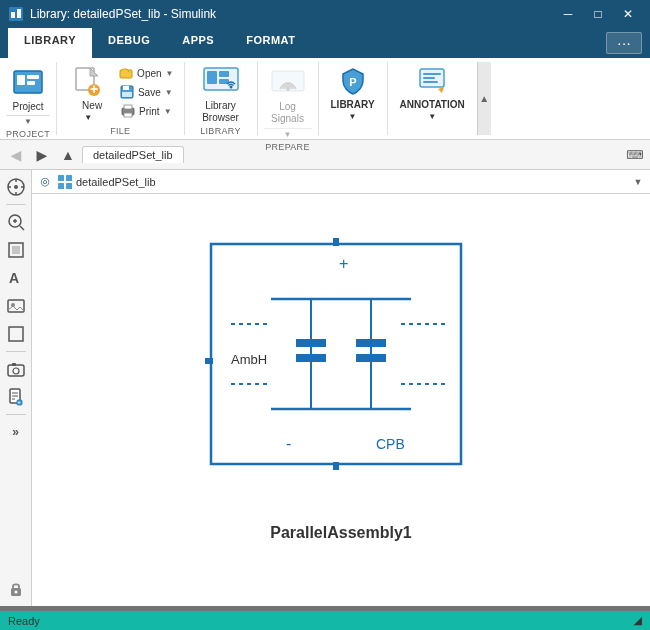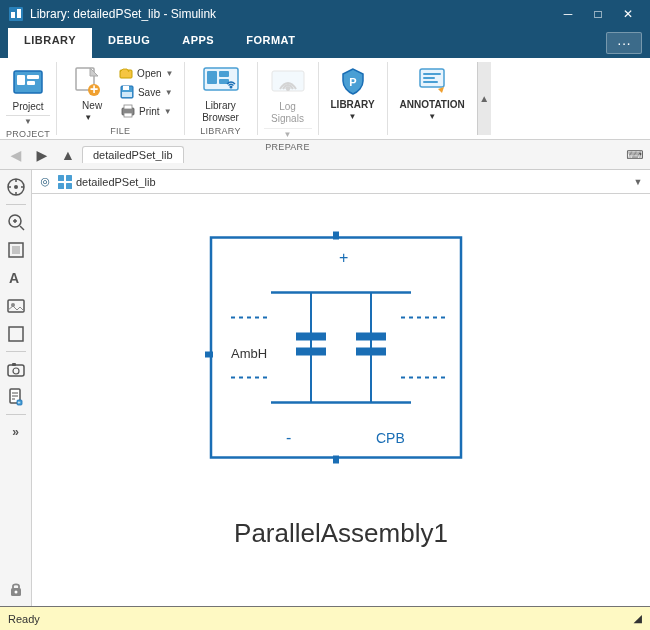--- a/index.html
+++ b/index.html
@@ -247,22 +247,22 @@
       font-size: 11px; color: #333; flex: 1;
     }
     .address-dropdown {
       width: 16px; height: 16px;
       display: flex; align-items: center; justify-content: center;
       font-size: 9px; color: #666; cursor: pointer;
     }
 
     
     .status-bar {
-      background: #fef9c3;
-      border-top: 1px solid #737373;
+      background: #14b8a6;
+      border-top: 5px solid #737373;
       height: 24px;
       display: flex;
       align-items: center;
       padding: 0 8px;
       font-size: 11px;
       color: #333;
     }
     .status-ready { flex: 1; }
     .status-zoom { text-align: center; flex: 1; }
     .status-resize { width: 20px; text-align: right; }
@@ -271,22 +271,22 @@
     .diagram-container {
       position: absolute;
       top: 50%;
       left: 50%;
       transform: translate(-50%, -50%);
       display: flex;
       flex-direction: column;
       align-items: center;
     }
     .diagram-label {
-      font-size: 26px;
-      font-weight: normal;
+      font-size: 16px;
+      font-weight: bold;
       color: #333;
       margin-top: 10px;
     }
 
     
     .component-svg {
       display: block;
     }
 
     

